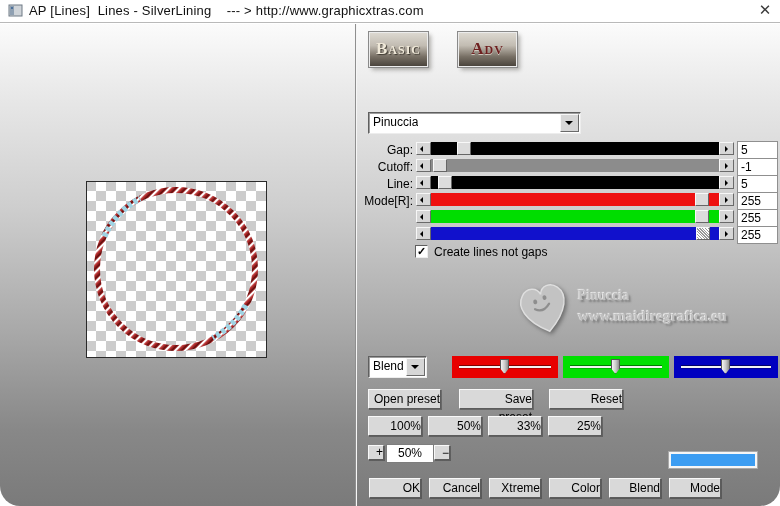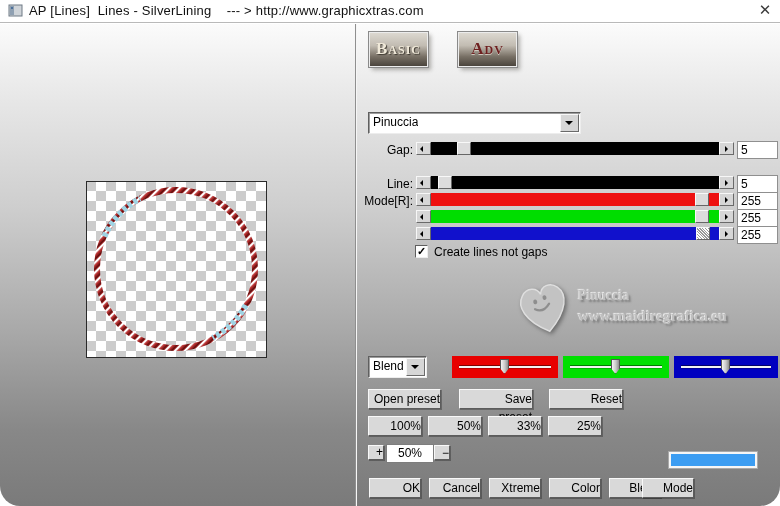--- a/index.html
+++ b/index.html
@@ -149,21 +149,21 @@
   
   #btn-plus{left:368px; top:421px; width:16px; height:15px; line-height:13px;}
   #zoom-field{
     position:absolute; left:386px; top:420px; width:46px; height:17px; background:#fff;
     border:1px solid #7d7d7d; text-align:center; line-height:16px;
   }
   #btn-minus{left:434px; top:421px; width:16px; height:15px; line-height:12px;}
   
   .action{top:454px; width:52px;}
   #btn-ok{left:369px;} #btn-cancel{left:429px;} #btn-xtreme{left:489px;}
-  #btn-color{left:549px;} #btn-blend{left:609px;} #btn-mode{left:642px;}
+  #btn-color{left:549px;} #btn-blend{left:609px;} #btn-mode{left:669px;}
 
   
   #progress{
     position:absolute; left:668px; top:427px; width:90px; height:18px;
     background:#f6f6f6; border:1px solid #a9a9a9; padding:2px; box-sizing:border-box;
   }
   #progress .fill{width:100%; height:100%; background:#3c9df2;}
 </style>
 </head>
 <body>
@@ -224,20 +224,33 @@
         </span>
       <div class="strack tr-black">
           <span class="sthumb" style="left:26px"></span>
         </div>
       <span class="sarrow ra">
           <i></i>
         </span>
       <div class="sval">5</div>
     </div>
 
+    <div class="srow" style="top:135px">
+      <span class="slabel">Cutoff:</span>
+      <span class="sarrow la">
+          <i></i>
+        </span>
+      <div class="strack tr-gray">
+          <span class="sthumb" style="left:2px"></span>
+        </div>
+      <span class="sarrow ra">
+          <i></i>
+        </span>
+      <div class="sval">-1</div>
+    </div>
 
     <div class="srow" style="top:152px">
       <span class="slabel">Line:</span>
       <span class="sarrow la">
           <i></i>
         </span>
       <div class="strack tr-black">
           <span class="sthumb" style="left:7px"></span>
         </div>
       <span class="sarrow ra">

